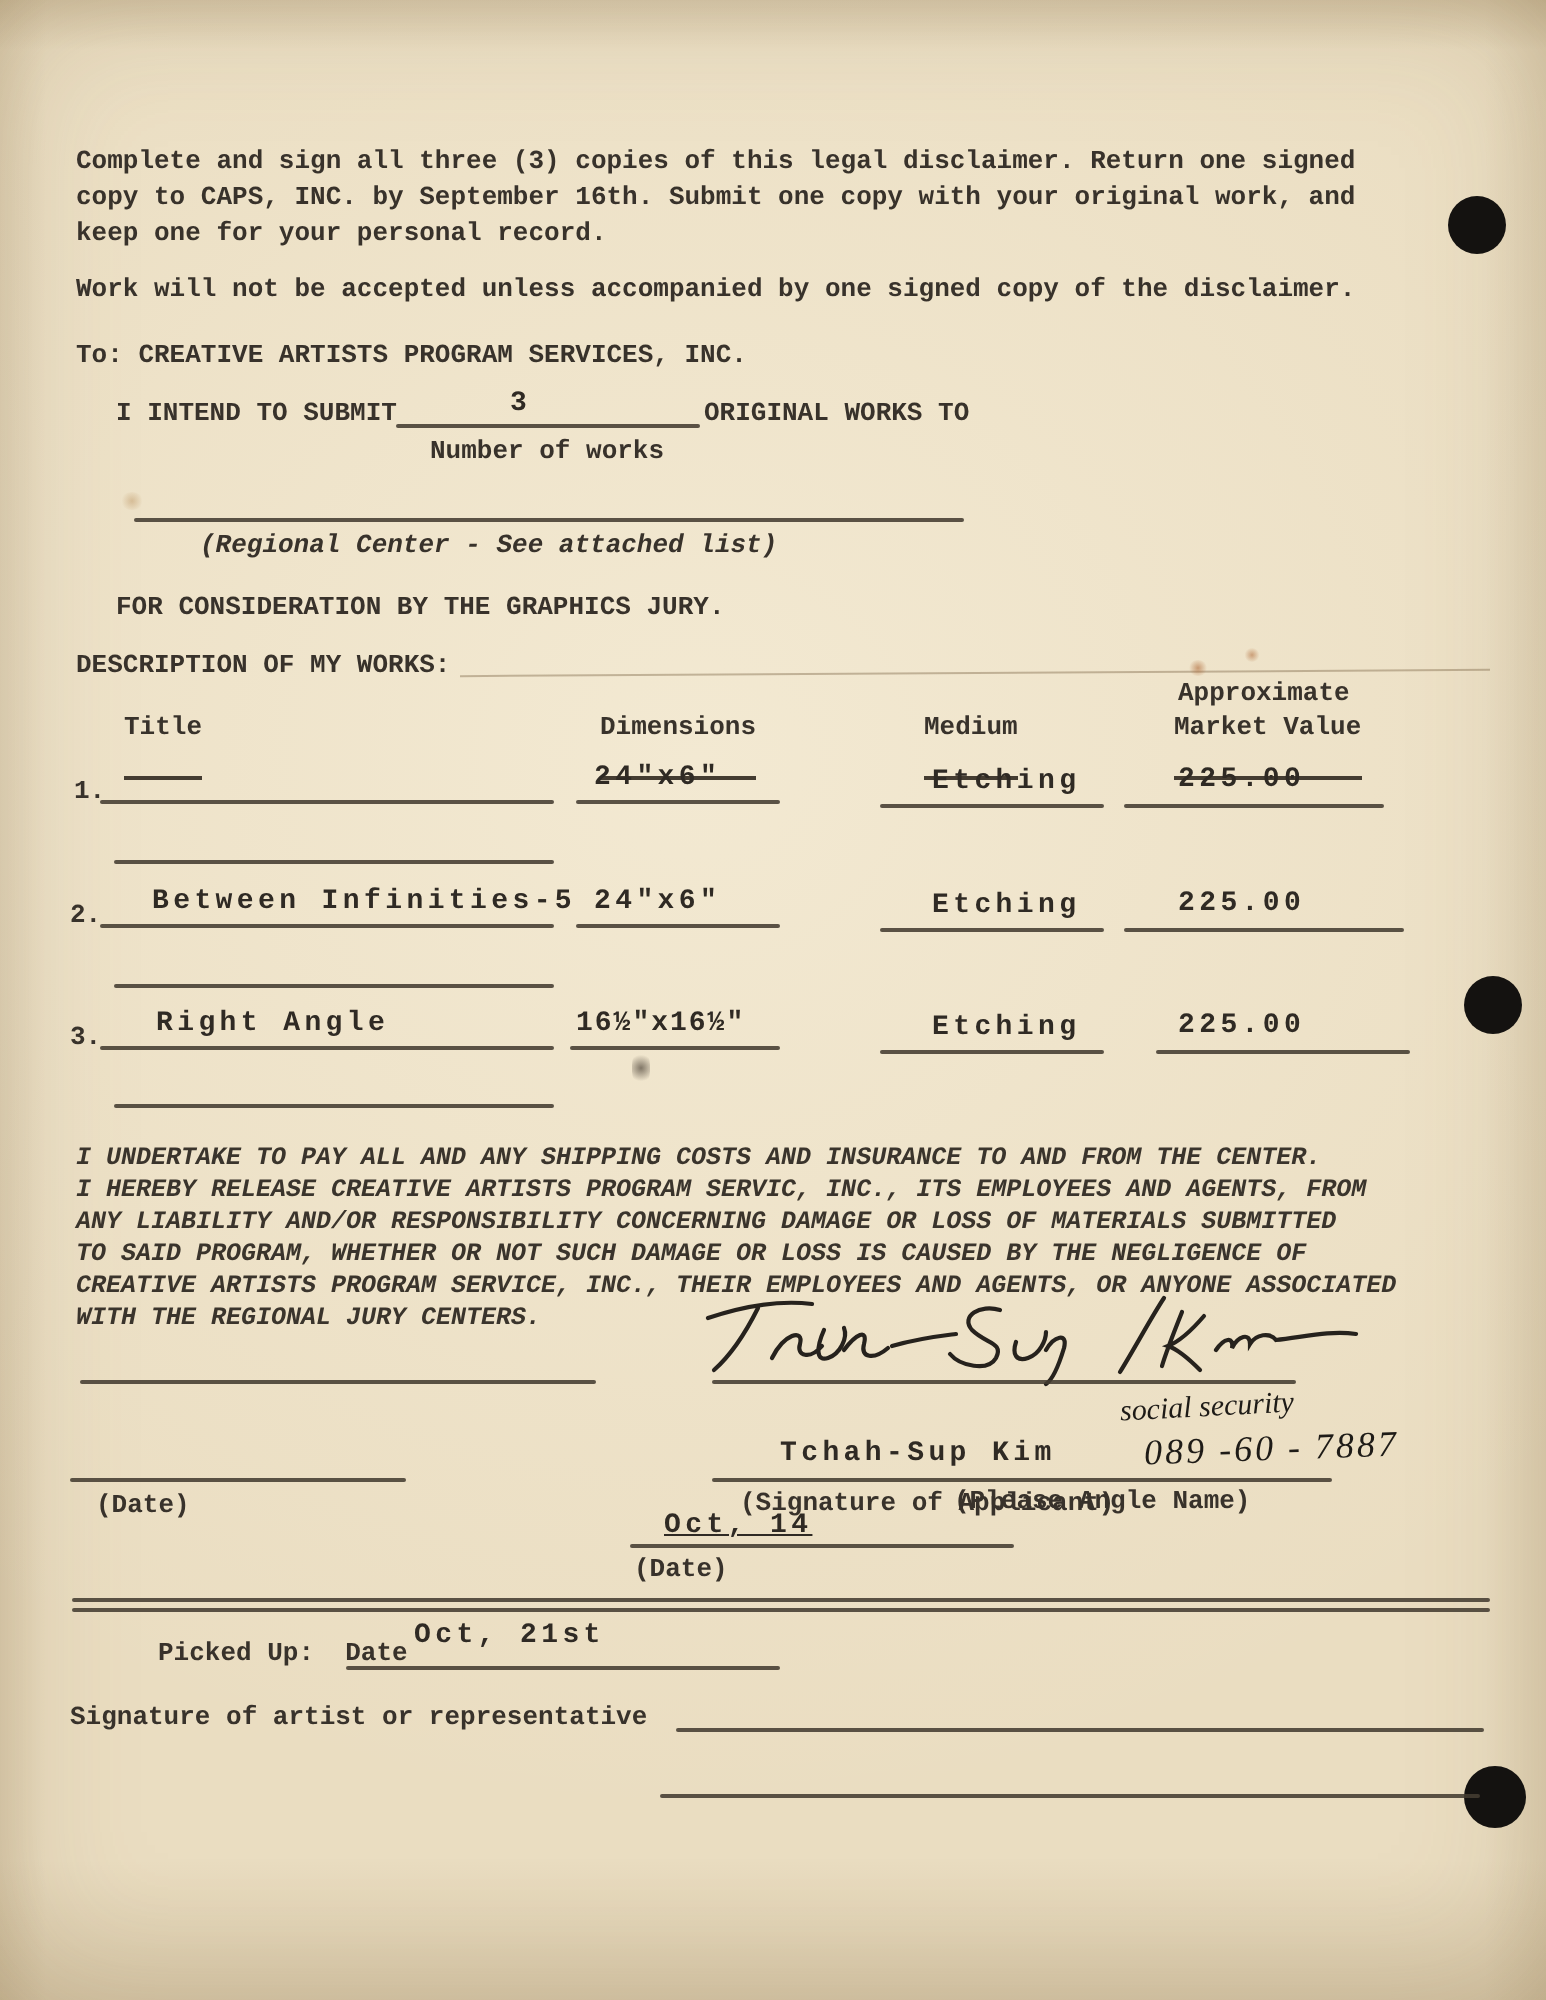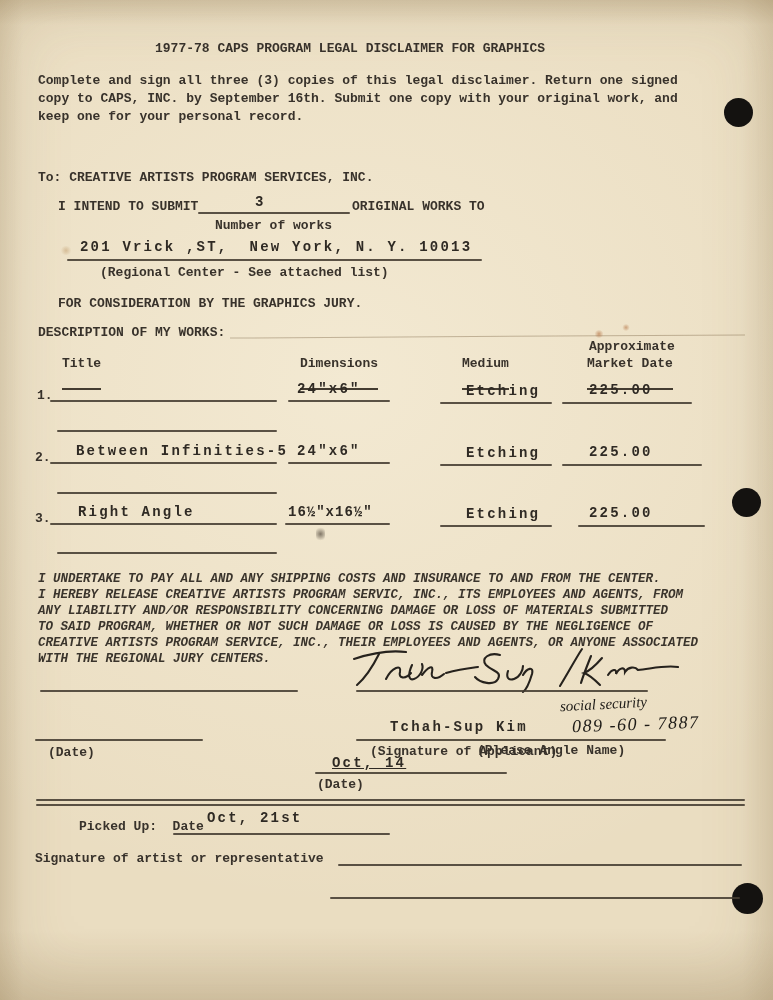--- a/index.html
+++ b/index.html
@@ -36,43 +36,42 @@
   <div class="crease" style="left:230px;top:336px;width:515px;transform:rotate(-0.35deg);"></div>
   <div class="stain" style="left:594px;top:330px;width:10px;height:8px;background:radial-gradient(circle, rgba(168,92,40,.55), rgba(168,92,40,0) 70%);"></div>
   <div class="stain" style="left:622px;top:324px;width:8px;height:7px;background:radial-gradient(circle, rgba(168,92,40,.5), rgba(168,92,40,0) 70%);"></div>
   <div class="stain" style="left:316px;top:526px;width:9px;height:16px;border-radius:40%;background:radial-gradient(circle, rgba(55,45,35,.6), rgba(55,45,35,0) 72%);"></div>
   <div class="stain" style="left:60px;top:246px;width:12px;height:9px;background:radial-gradient(circle, rgba(170,120,60,.35), rgba(170,120,60,0) 70%);"></div>
 
   <div class="hole" style="left:724px;top:98px;"></div>
   <div class="hole" style="left:732px;top:488px;"></div>
   <div class="hole" style="left:732px;top:883px;width:31px;height:31px;"></div>
 
-  <div class="t" style="left:155px;top:40px;">1977-78 CAPS PROGRAM LEGAL DISCLAIMER FOR GRAPHICS</div>
   <div class="t para" style="left:38px;top:72px;">Complete and sign all three (3) copies of this legal disclaimer. Return one signed
 copy to CAPS, INC. by September 16th. Submit one copy with your original work, and
 keep one for your personal record.</div>
+  <div class="t" style="left:38px;top:136px;">Work will not be accepted unless accompanied by one signed copy of the disclaimer.</div>
   <div class="t" style="left:38px;top:169px;">To: CREATIVE ARTISTS PROGRAM SERVICES, INC.</div>
 
   <div class="t" style="left:58px;top:198px;">I INTEND TO SUBMIT</div>
   <div class="fill" style="left:255px;top:194px;">3</div>
   <div class="ln" style="left:198px;top:212px;width:152px;"></div>
   <div class="t" style="left:352px;top:198px;">ORIGINAL WORKS TO</div>
   <div class="t" style="left:215px;top:217px;">Number of works</div>
 
-  <div class="fill" style="left:80px;top:239px;">201 Vrick ,ST,  New York, N. Y. 10013</div>
   <div class="ln" style="left:67px;top:259px;width:415px;"></div>
-  <div class="t" style="left:100px;top:264px;">(Regional Center - See attached list)</div>
+  <div class="t" style="left:100px;top:264px;font-style:italic;">(Regional Center - See attached list)</div>
   <div class="t" style="left:58px;top:295px;text-align:center;">FOR CONSIDERATION BY THE GRAPHICS JURY.</div>
 
   <div class="t" style="left:38px;top:324px;">DESCRIPTION OF MY WORKS:</div>
   <div class="t" style="left:589px;top:338px;">Approximate</div>
   <div class="t" style="left:62px;top:355px;"><span class="uw">Title</span></div>
   <div class="t" style="left:300px;top:355px;"><span class="uw">Dimensions</span></div>
   <div class="t" style="left:462px;top:355px;"><span class="uw">Medium</span></div>
-  <div class="t" style="left:587px;top:355px;"><span class="uw">Market Date</span></div>
+  <div class="t" style="left:587px;top:355px;"><span class="uw">Market Value</span></div>
 
   <div class="t" style="left:37px;top:387px;">1.</div>
   <div class="fill" style="left:297px;top:381px;">24"x6"</div>
   <div class="fill" style="left:466px;top:383px;">Etching</div>
   <div class="fill" style="left:589px;top:382px;">225.00</div>
   <div class="ln" style="left:50px;top:400px;width:227px;"></div>
   <div class="ln" style="left:288px;top:400px;width:102px;"></div>
   <div class="ln" style="left:440px;top:402px;width:112px;"></div>
   <div class="ln" style="left:562px;top:402px;width:130px;"></div>
   <div class="ln" style="left:57px;top:430px;width:220px;"></div>

